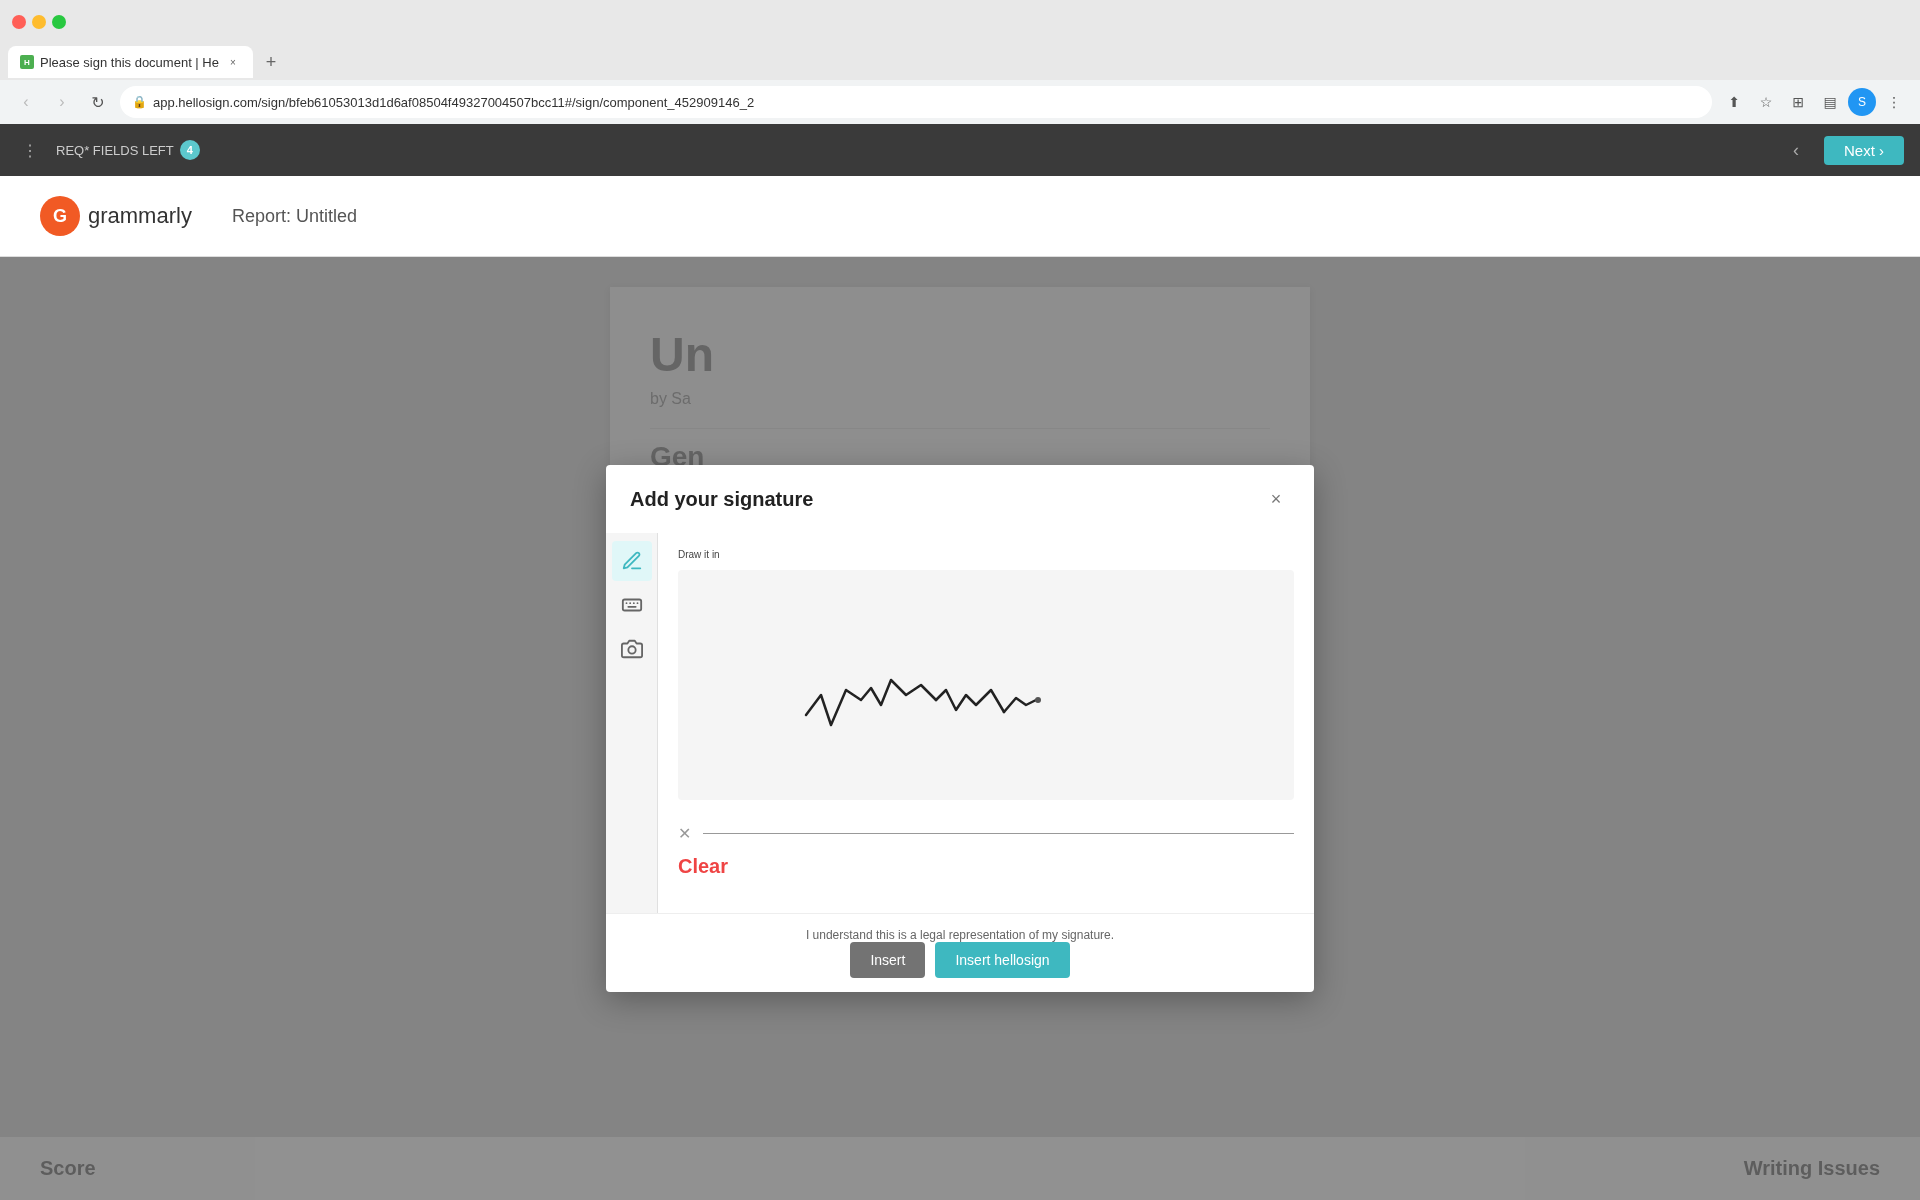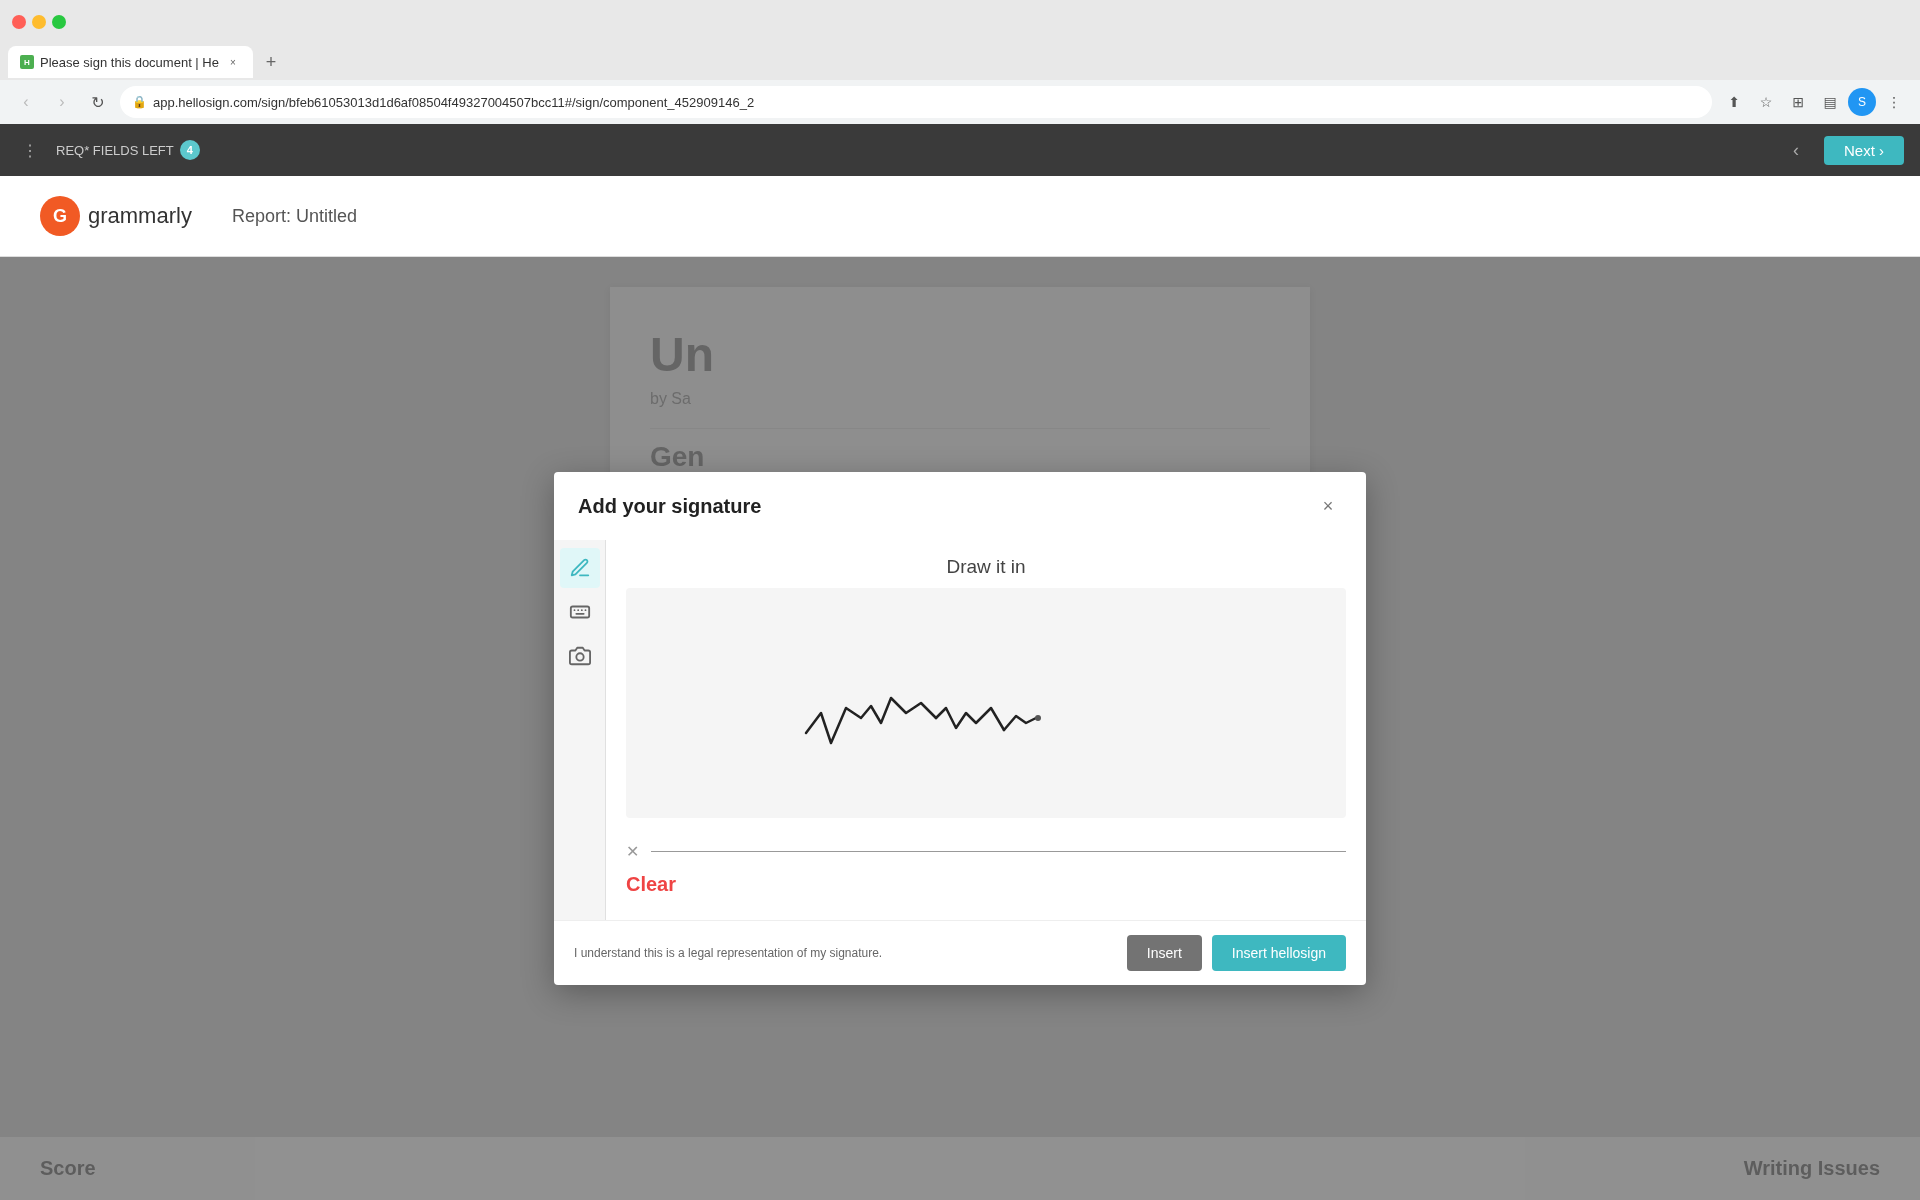--- a/index.html
+++ b/index.html
@@ -293,21 +293,21 @@
       display: flex;
       align-items: center;
       justify-content: center;
       z-index: 10;
     }
 
     
     .modal {
       background: #fff;
       border-radius: 4px;
-      width: 812px;
+      width: 708px;
       box-shadow: 0 8px 32px rgba(0,0,0,0.3);
       overflow: hidden;
     }
     .modal-header {
       padding: 20px 24px;
       display: flex;
       align-items: center;
       justify-content: space-between;
     }
     .modal-title {
@@ -356,24 +356,23 @@
     .modal-sidebar-item.active {
       background: #e0f7f8;
       color: #3eb8c0;
     }
 
     .modal-main {
       flex: 1;
       padding: 16px 20px;
     }
     .modal-tab-label {
-      font-size: 19px;
+      font-size: 10px;
       color: #444;
       margin-bottom: 10px;
-      text-align: center;
     }
     .signature-canvas {
       background: #f5f5f5;
       border-radius: 4px;
       width: 100%;
       height: 230px;
       position: relative;
       display: flex;
       align-items: center;
       justify-content: center;
@@ -399,22 +398,22 @@
       font-size: 20px;
       cursor: pointer;
       padding: 4px 0;
       font-weight: bold;
     }
 
     .modal-footer {
       padding: 14px 20px;
       display: flex;
       align-items: center;
-      justify-content: space-between;
       border-top: 1px solid #eee;
+      flex-direction: column;
     }
     .legal-text {
       font-size: 12px;
       color: #666;
       max-width: 400px;
     }
     .footer-btns {
       display: flex;
       gap: 10px;
     }

